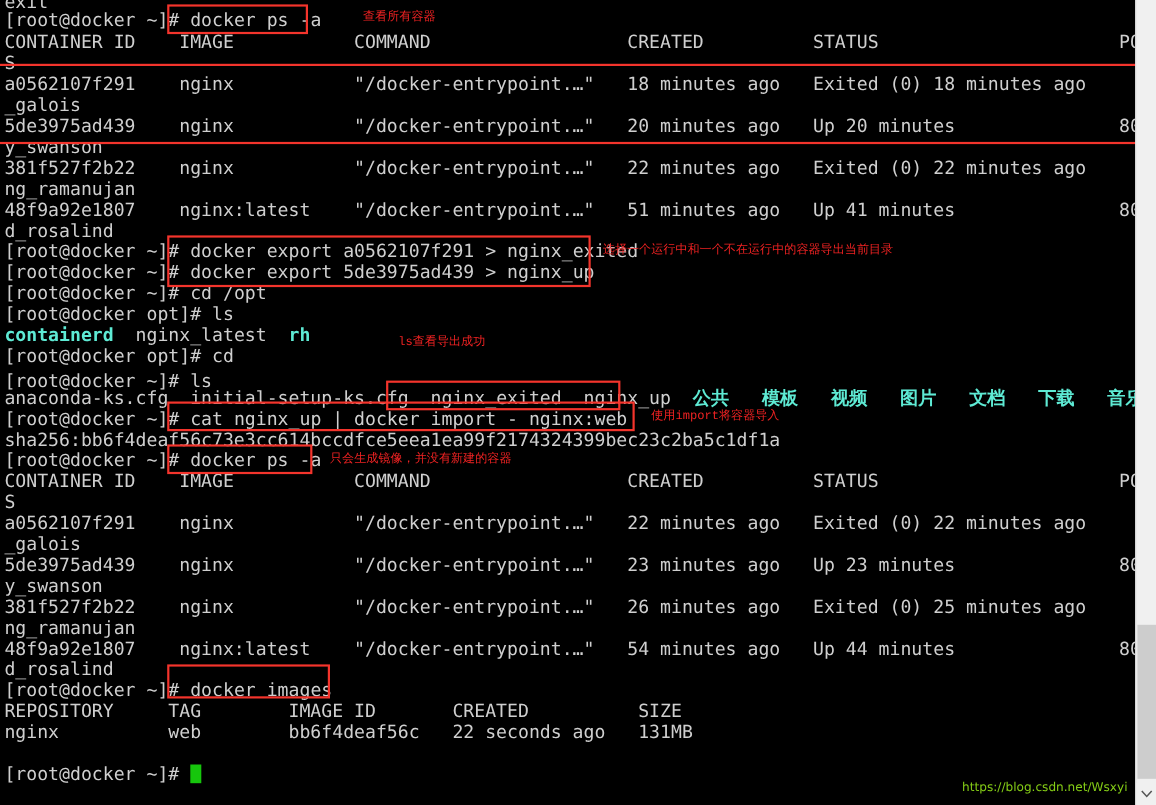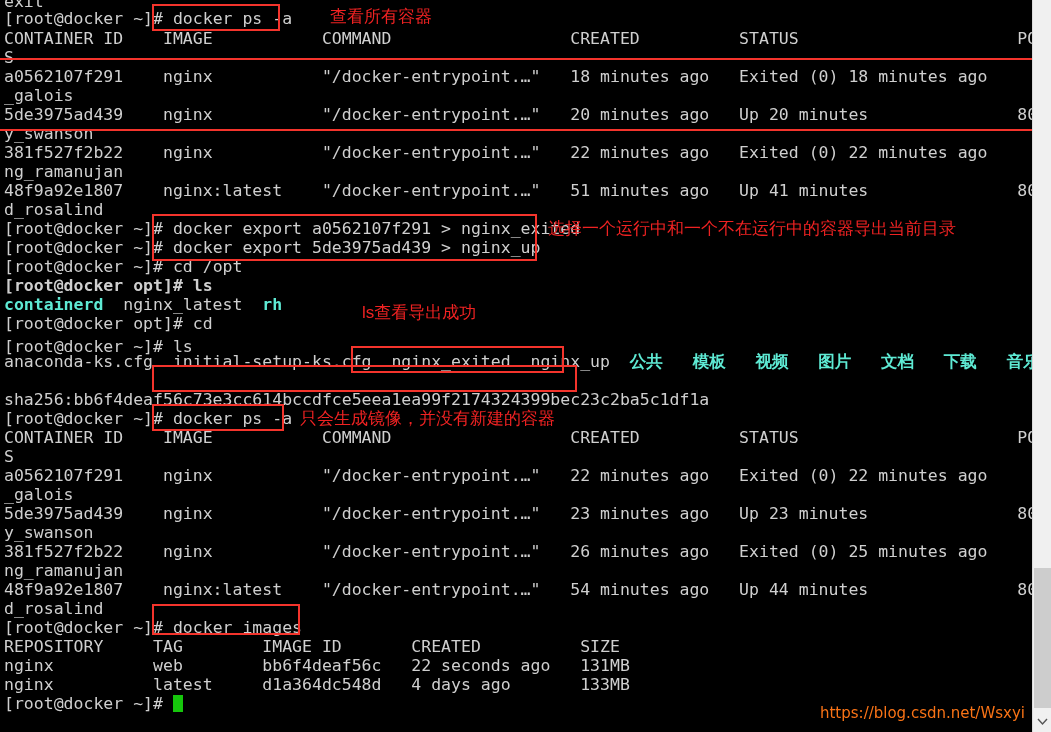--- a/index.html
+++ b/index.html
@@ -45,22 +45,22 @@
     width: 10px;
     height: 17px;
     background: #16c60c;
     vertical-align: -3px;
   }
 
   
   .anno {
     position: absolute;
     color: #ef2222;
-    font-family: Liberation Sans, sans-serif;
-    font-size: 17px;
+    font-family: Liberation Mono, monospace;
+    font-size: 11px;
     line-height: 25px;
     height: 25px;
     white-space: pre;
     font-weight: 500;
   }
 
   
   .box {
     position: absolute;
     border: 2px solid #f4342c;
@@ -94,23 +94,23 @@
     display: flex;
     align-items: center;
     justify-content: center;
   }
   .sb-arrow svg { display: block; }
 
   .watermark {
     position: absolute;
     right: 26px;
     bottom: 10px;
-    color: #f97316;
+    color: #84cc16;
     font-family: "DejaVu Sans", "Liberation Sans", sans-serif;
-    font-size: 15px;
+    font-size: 11px;
     white-space: pre;
   }
 </style>
 </head>
 <body>
 
 <div id="screen">
 
   <div class="term">
 
@@ -127,60 +127,61 @@
     <div class="line" style="top:121px;"><span class="c-grey">y_swanson</span></div>
     <div class="line" style="top:140px;"><span class="c-grey">381f527f2b22    nginx           "/docker-entrypoint.…"   22 minutes ago   Exited (0) 22 minutes ago              bori</span></div>
     <div class="line" style="top:159px;"><span class="c-grey">ng_ramanujan</span></div>
     <div class="line" style="top:178px;"><span class="c-grey">48f9a92e1807    nginx:latest    "/docker-entrypoint.…"   51 minutes ago   Up 41 minutes               80/tcp     luci</span></div>
     <div class="line" style="top:197px;"><span class="c-grey">d_rosalind</span></div>
 
     <div class="line" style="top:216px;"><span class="c-grey">[root@docker ~]# </span><span class="c-grey">docker export a0562107f291 &gt; nginx_exited</span></div>
     <div class="line" style="top:235px;"><span class="c-grey">[root@docker ~]# </span><span class="c-grey">docker export 5de3975ad439 &gt; nginx_up</span></div>
 
     <div class="line" style="top:254px;"><span class="c-grey">[root@docker ~]# </span><span class="c-grey">cd /opt</span></div>
-    <div class="line" style="top:273px;font-weight:bold;"><span class="c-grey">[root@docker opt]# </span><span class="c-grey">ls</span></div>
+    <div class="line" style="top:273px;"><span class="c-grey">[root@docker opt]# </span><span class="c-grey">ls</span></div>
     <div class="line" style="top:292px;"><span class="c-blue">containerd</span><span class="c-grey">  </span><span class="c-grey">nginx_latest</span><span class="c-grey">  </span><span class="c-blue">rh</span></div>
     <div class="line" style="top:311px;"><span class="c-grey">[root@docker opt]# </span><span class="c-grey">cd</span></div>
     <div class="line" style="top:334px;"><span class="c-grey">[root@docker ~]# </span><span class="c-grey">ls</span></div>
     <div class="line" style="top:349px;"><span class="c-grey">anaconda-ks.cfg  initial-setup-ks.cfg  </span><span class="c-grey">nginx_exited  nginx_up</span><span class="c-grey">  </span><span class="c-blue">公共   模板   视频   图片   文档   下载   音乐   桌面</span></div>
 
+    <div class="line" style="top:368px;"><span class="c-grey">[root@docker ~]# </span><span class="c-grey">cat nginx_up | docker import - nginx:web</span></div>
     <div class="line" style="top:387px;"><span class="c-grey">sha256:bb6f4deaf56c73e3cc614bccdfce5eea1ea99f2174324399bec23c2ba5c1df1a</span></div>
 
     <div class="line" style="top:406px;"><span class="c-grey">[root@docker ~]# </span><span class="c-grey">docker ps -a</span></div>
     <div class="line" style="top:425px;"><span class="c-grey">CONTAINER ID    IMAGE           COMMAND                  CREATED          STATUS                      PORTS      NAME</span></div>
     <div class="line" style="top:444px;"><span class="c-grey">S</span></div>
     <div class="line" style="top:463px;"><span class="c-grey">a0562107f291    nginx           "/docker-entrypoint.…"   22 minutes ago   Exited (0) 22 minutes ago              kind</span></div>
     <div class="line" style="top:482px;"><span class="c-grey">_galois</span></div>
     <div class="line" style="top:501px;"><span class="c-grey">5de3975ad439    nginx           "/docker-entrypoint.…"   23 minutes ago   Up 23 minutes               80/tcp     goof</span></div>
     <div class="line" style="top:520px;"><span class="c-grey">y_swanson</span></div>
     <div class="line" style="top:539px;"><span class="c-grey">381f527f2b22    nginx           "/docker-entrypoint.…"   26 minutes ago   Exited (0) 25 minutes ago              bori</span></div>
     <div class="line" style="top:558px;"><span class="c-grey">ng_ramanujan</span></div>
     <div class="line" style="top:577px;"><span class="c-grey">48f9a92e1807    nginx:latest    "/docker-entrypoint.…"   54 minutes ago   Up 44 minutes               80/tcp     luci</span></div>
     <div class="line" style="top:596px;"><span class="c-grey">d_rosalind</span></div>
 
     <div class="line" style="top:634px;"><span class="c-grey">REPOSITORY     TAG        IMAGE ID       CREATED          SIZE</span></div>
     <div class="line" style="top:615px;"><span class="c-grey">[root@docker ~]# </span><span class="c-grey">docker images</span></div>
     <div class="line" style="top:653px;"><span class="c-grey">nginx          web        bb6f4deaf56c   22 seconds ago   131MB</span></div>
-    <div class="line" style="top:672px;"><span class="c-grey">nginx          latest     d1a364dc548d   4 days ago       133MB</span></div>
 
     <div class="line" style="top:691px;"><span class="c-grey">[root@docker ~]# </span><span class="caret"></span></div>
 
   </div>
 
   <div class="box" style="left:152px; top:4px;   width:128px; height:27px;"></div>
   <div class="box" style="left:-2px;  top:58px;  width:1053px; height:73px;"></div>
   <div class="box" style="left:152px; top:214px; width:385px; height:47px;"></div>
   <div class="box" style="left:351px; top:346px; width:213px; height:27px;"></div>
   <div class="box" style="left:152px; top:365px; width:425px; height:27px;"></div>
   <div class="box" style="left:152px; top:404px; width:132px; height:27px;"></div>
   <div class="box" style="left:152px; top:604px; width:148px; height:31px;"></div>
 
   <div class="anno" style="left:330px; top:4px;">查看所有容器</div>
   <div class="anno" style="left:548px; top:216px;">选择一个运行中和一个不在运行中的容器导出当前目录</div>
   <div class="anno" style="left:362px; top:300px;">ls查看导出成功</div>
+  <div class="anno" style="left:592px; top:367px;">使用import将容器导入</div>
   <div class="anno" style="left:300px; top:406px;">只会生成镜像，并没有新建的容器</div>
 
   <div class="watermark">https://blog.csdn.net/Wsxyi</div>
 
   <div class="scrollbar">
     <div class="sb-thumb"></div>
     <div class="sb-arrow">
       <svg width="11" height="8" viewBox="0 0 11 8">
           <path d="M1 1 L5.5 6 L10 1" stroke="#555" stroke-width="1.4" fill="none"></path>
         </svg>

